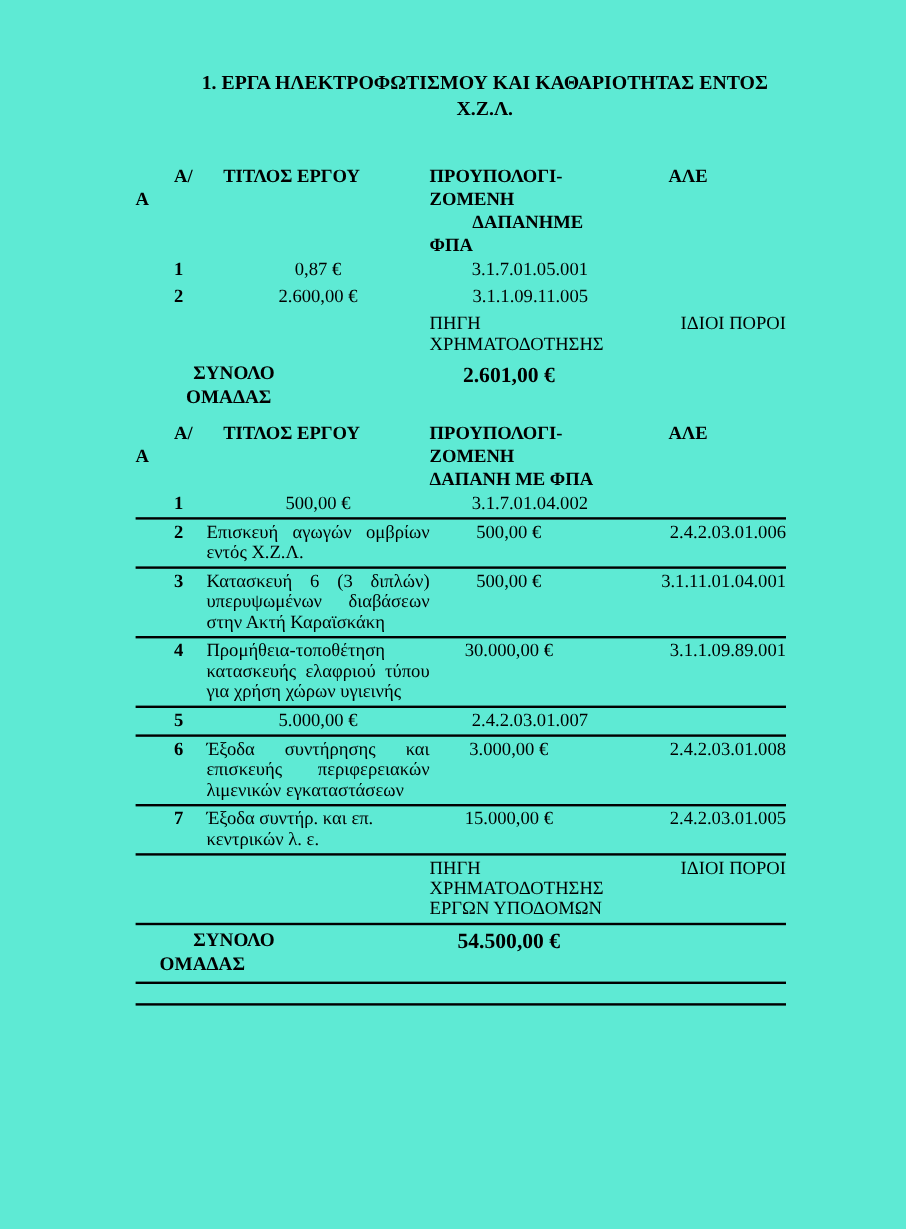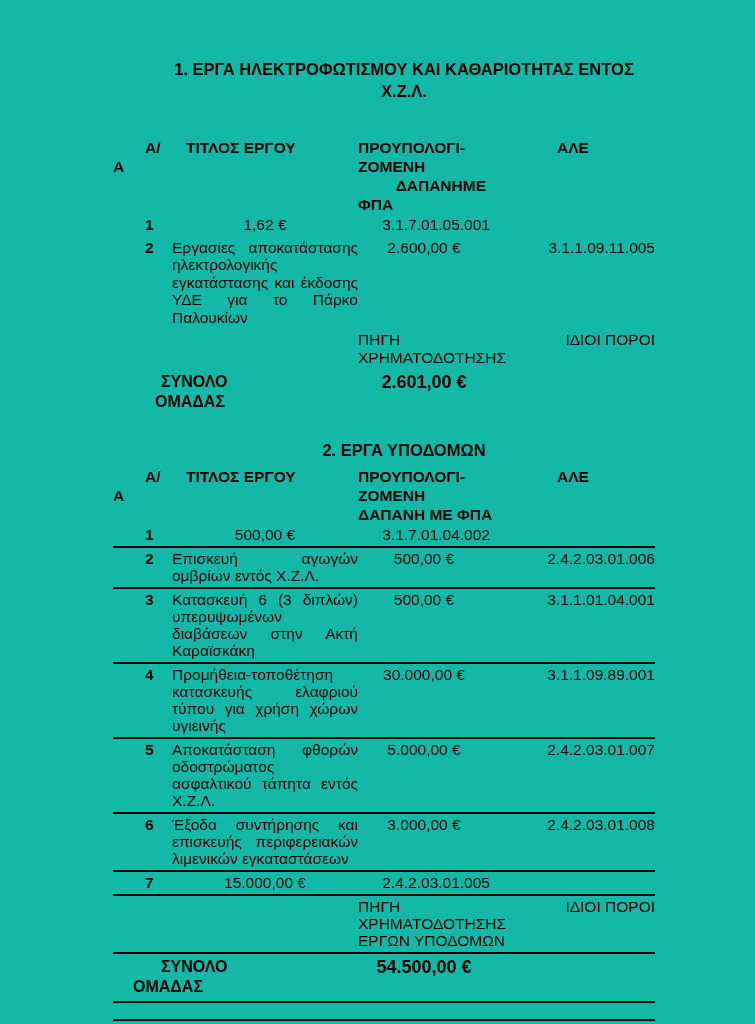--- a/index.html
+++ b/index.html
@@ -1,22 +1,22 @@
 <!DOCTYPE html>
 <html><head>
 <meta charset="utf-8">
 <style>
   html,body { margin:0; padding:0; background:#888; }
   .page {
     position:relative;
     width:755px; height:1024px;
     margin:0 auto;
-    background:#14b8a6;
+    background:#5eead4;
     color:#000000;
-    font-family:Liberation Sans, sans-serif;
+    font-family:Liberation Serif, serif;
     font-size:15.5px;
     overflow:hidden;
     box-sizing:border-box;
     padding-top:58px;
   }
   .content { margin-left:113px; width:542px; }
 
   .sec-title {
     font-weight:bold;
     font-size:16.5px;
@@ -92,27 +92,26 @@
             <span>ΔΑΠΑΝΗ</span>
             <span>ΜΕ</span>
           </div>
           <div>ΦΠΑ</div>
         </div>
         <div class="h-ale">ΑΛΕ</div>
       </div>
 
       <div class="grid trow">
         <div class="c-num">1</div>
-        <div class="c-amt">1,62 €</div>
+        <div class="c-amt">0,87 €</div>
         <div class="c-ale">3.1.7.01.05.001</div>
       </div>
 
       <div class="grid trow">
         <div class="c-num">2</div>
-        <div class="c-title">Εργασίες αποκατάστασης ηλεκτρολογικής εγκατάστασης και έκδοσης ΥΔΕ για το Πάρκο Παλουκίων</div>
         <div class="c-amt">2.600,00 €</div>
         <div class="c-ale">3.1.1.09.11.005</div>
       </div>
 
       <div class="grid trow funding">
         <div></div>
         <div></div>
         <div class="c-fund">
           <div>ΠΗΓΗ</div>
           <div>ΧΡΗΜΑΤΟΔΟΤΗΣΗΣ</div>
@@ -123,21 +122,20 @@
       <div class="grid total-row">
         <div class="total-label">
           <div class="l1">ΣΥΝΟΛΟ</div>
           <div class="l2">ΟΜΑΔΑΣ</div>
         </div>
         <div class="total-amt">2.601,00 €</div>
         <div></div>
       </div>
     </div>
 
-    <div class="sec-title sec-title-2">2. ΕΡΓΑ ΥΠΟΔΟΜΩΝ</div>
 
     <div class="t2">
 
       <div class="grid thead thead-2">
         <div class="h-num">
           <div class="l1">Α/</div>
           <div class="l2">Α</div>
         </div>
         <div class="h-title">ΤΙΤΛΟΣ ΕΡΓΟΥ</div>
         <div class="h-amt">
@@ -158,46 +156,46 @@
         <div class="c-num">2</div>
         <div class="c-title">Επισκευή αγωγών ομβρίων εντός Χ.Ζ.Λ.</div>
         <div class="c-amt">500,00 €</div>
         <div class="c-ale">2.4.2.03.01.006</div>
       </div>
 
       <div class="grid trow lined">
         <div class="c-num">3</div>
         <div class="c-title">Κατασκευή 6 (3 διπλών) υπερυψωμένων διαβάσεων στην Ακτή Καραϊσκάκη</div>
         <div class="c-amt">500,00 €</div>
-        <div class="c-ale">3.1.1.01.04.001</div>
+        <div class="c-ale">3.1.11.01.04.001</div>
       </div>
 
       <div class="grid trow lined">
         <div class="c-num">4</div>
         <div class="c-title">Προμήθεια-τοποθέτηση κατασκευής ελαφριού τύπου για χρήση χώρων υγιεινής</div>
         <div class="c-amt">30.000,00 €</div>
         <div class="c-ale">3.1.1.09.89.001</div>
       </div>
 
       <div class="grid trow lined">
         <div class="c-num">5</div>
-        <div class="c-title">Αποκατάσταση φθορών οδοστρώματος ασφαλτικού τάπητα εντός Χ.Ζ.Λ.</div>
         <div class="c-amt">5.000,00 €</div>
         <div class="c-ale">2.4.2.03.01.007</div>
       </div>
 
       <div class="grid trow lined">
         <div class="c-num">6</div>
         <div class="c-title">Έξοδα συντήρησης και επισκευής περιφερειακών λιμενικών εγκαταστάσεων</div>
         <div class="c-amt">3.000,00 €</div>
         <div class="c-ale">2.4.2.03.01.008</div>
       </div>
 
       <div class="grid trow lined">
         <div class="c-num">7</div>
+        <div class="c-title" style="text-align:left;">Έξοδα συντήρ. και επ. κεντρικών λ. ε.</div>
         <div class="c-amt">15.000,00 €</div>
         <div class="c-ale">2.4.2.03.01.005</div>
       </div>
 
       <div class="grid trow lined funding">
         <div></div>
         <div></div>
         <div class="c-fund">
           <div>ΠΗΓΗ</div>
           <div>ΧΡΗΜΑΤΟΔΟΤΗΣΗΣ</div>

